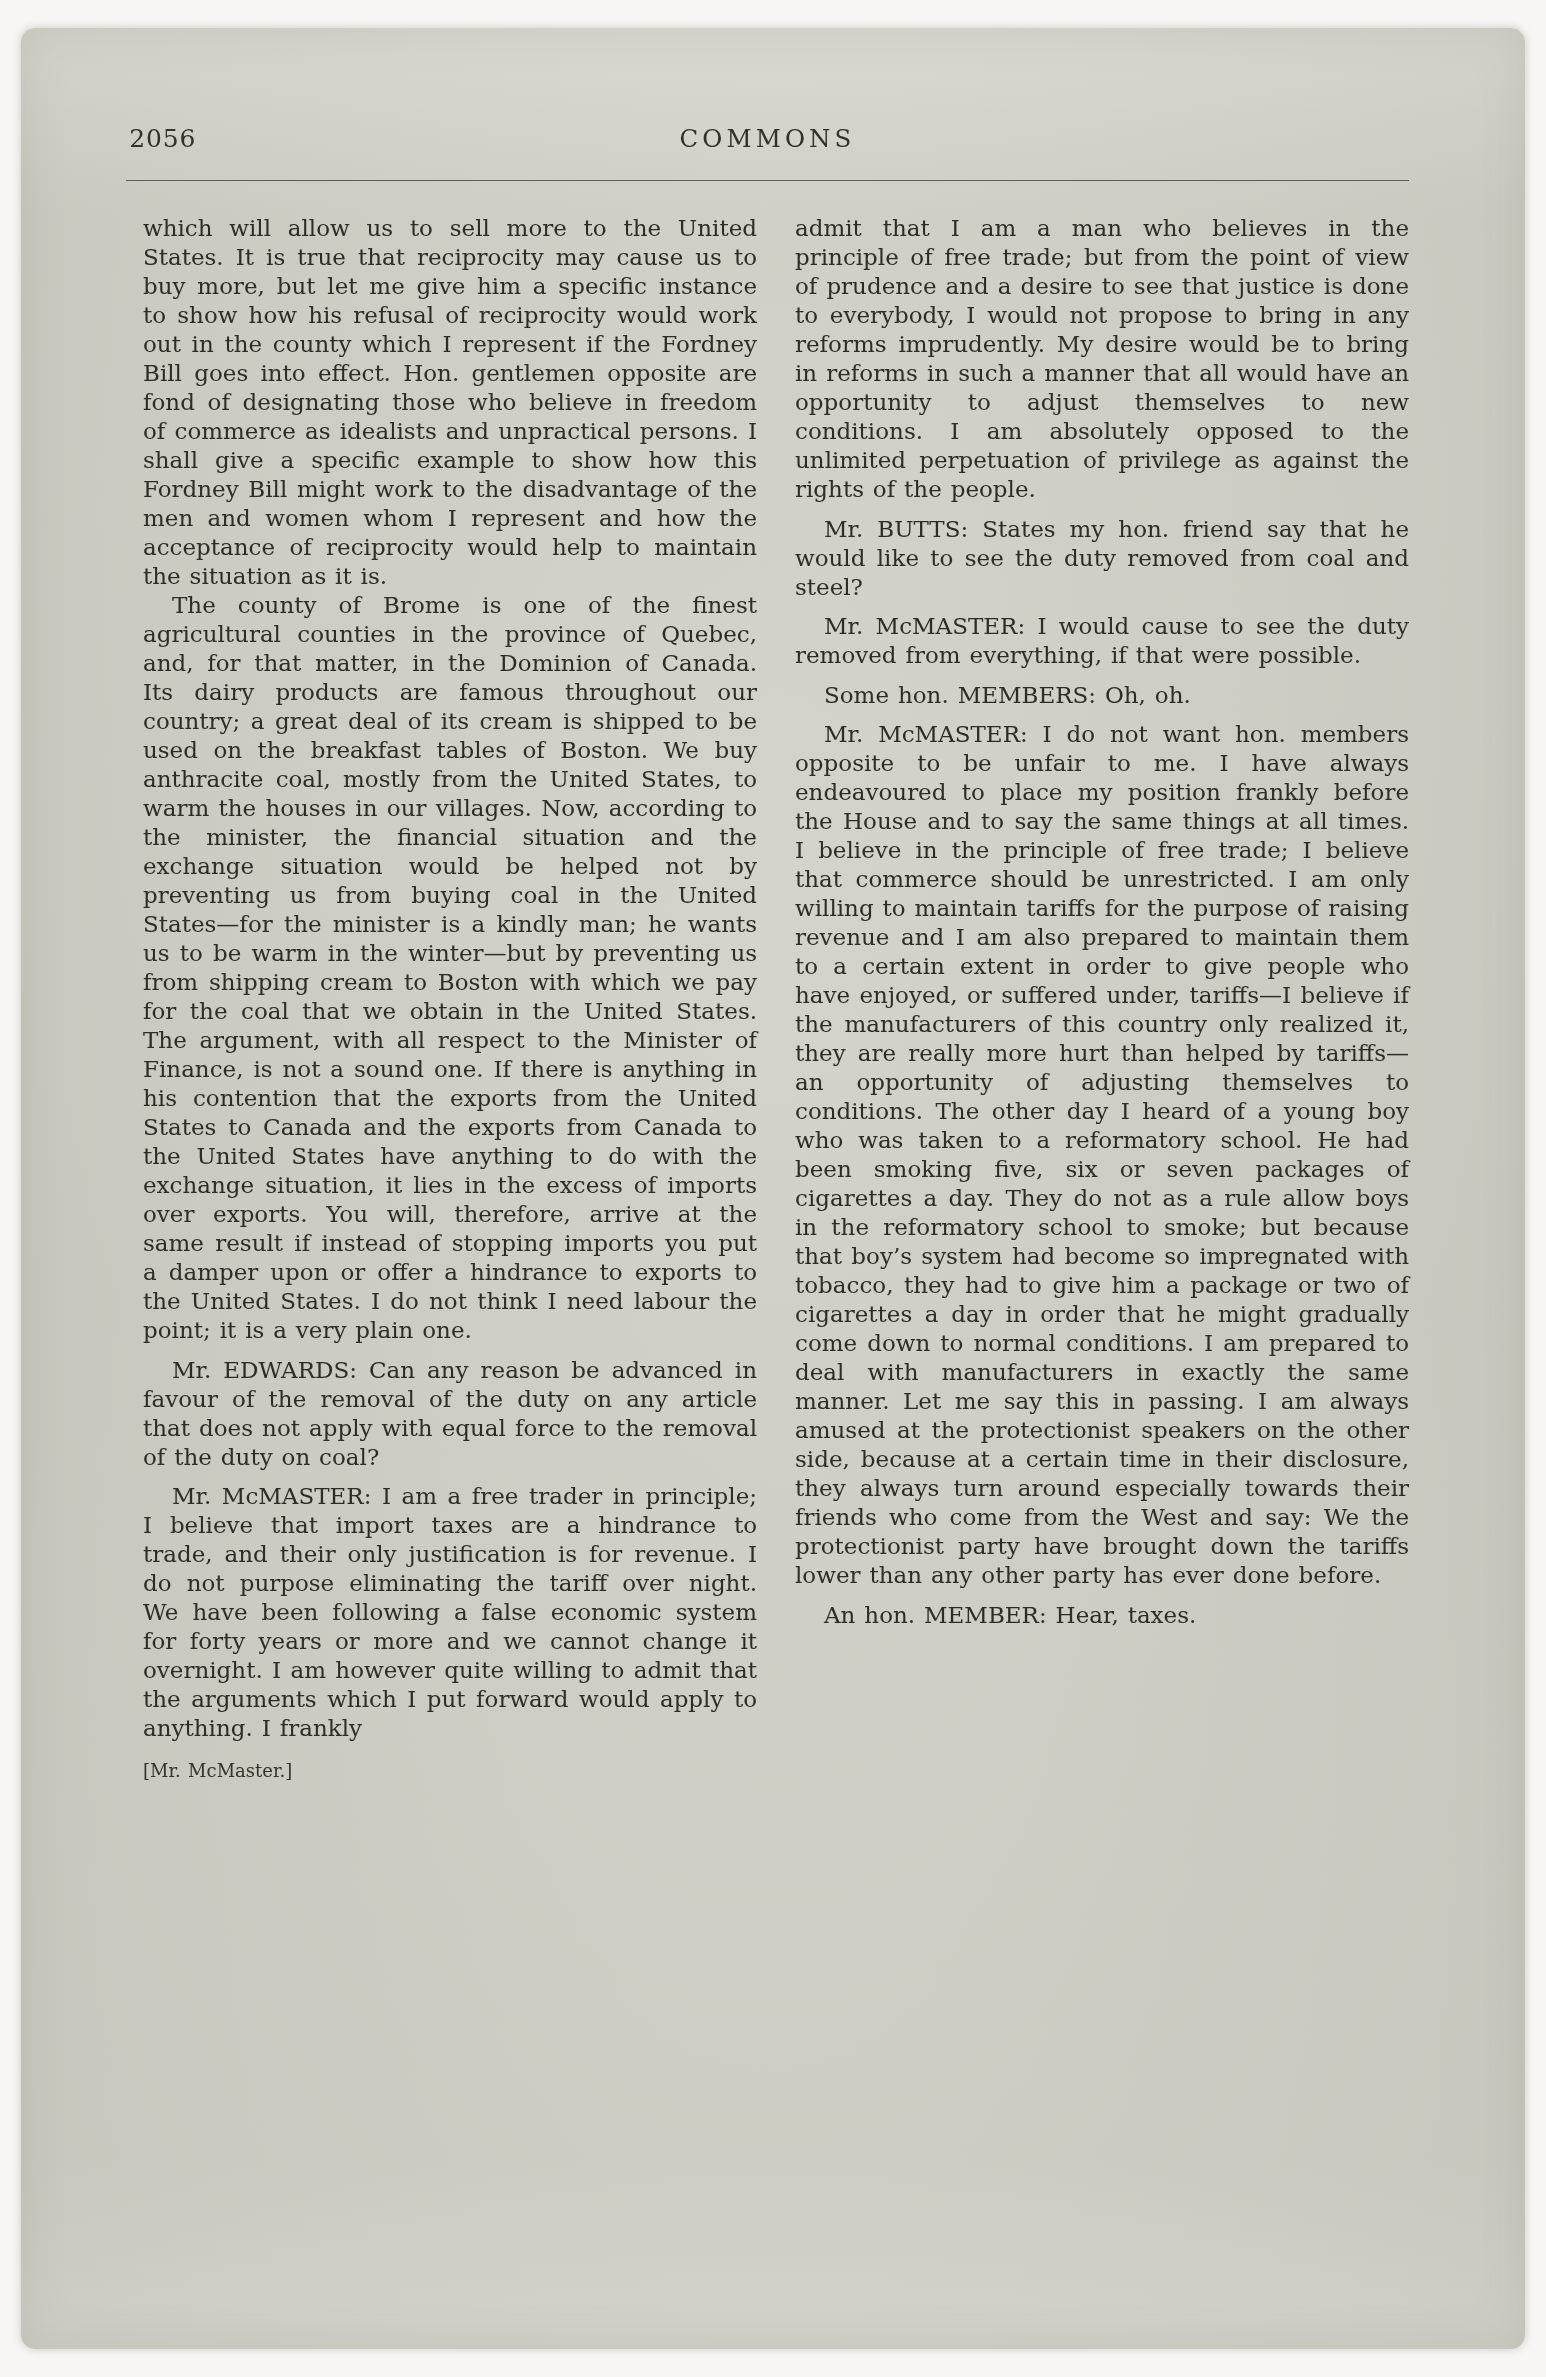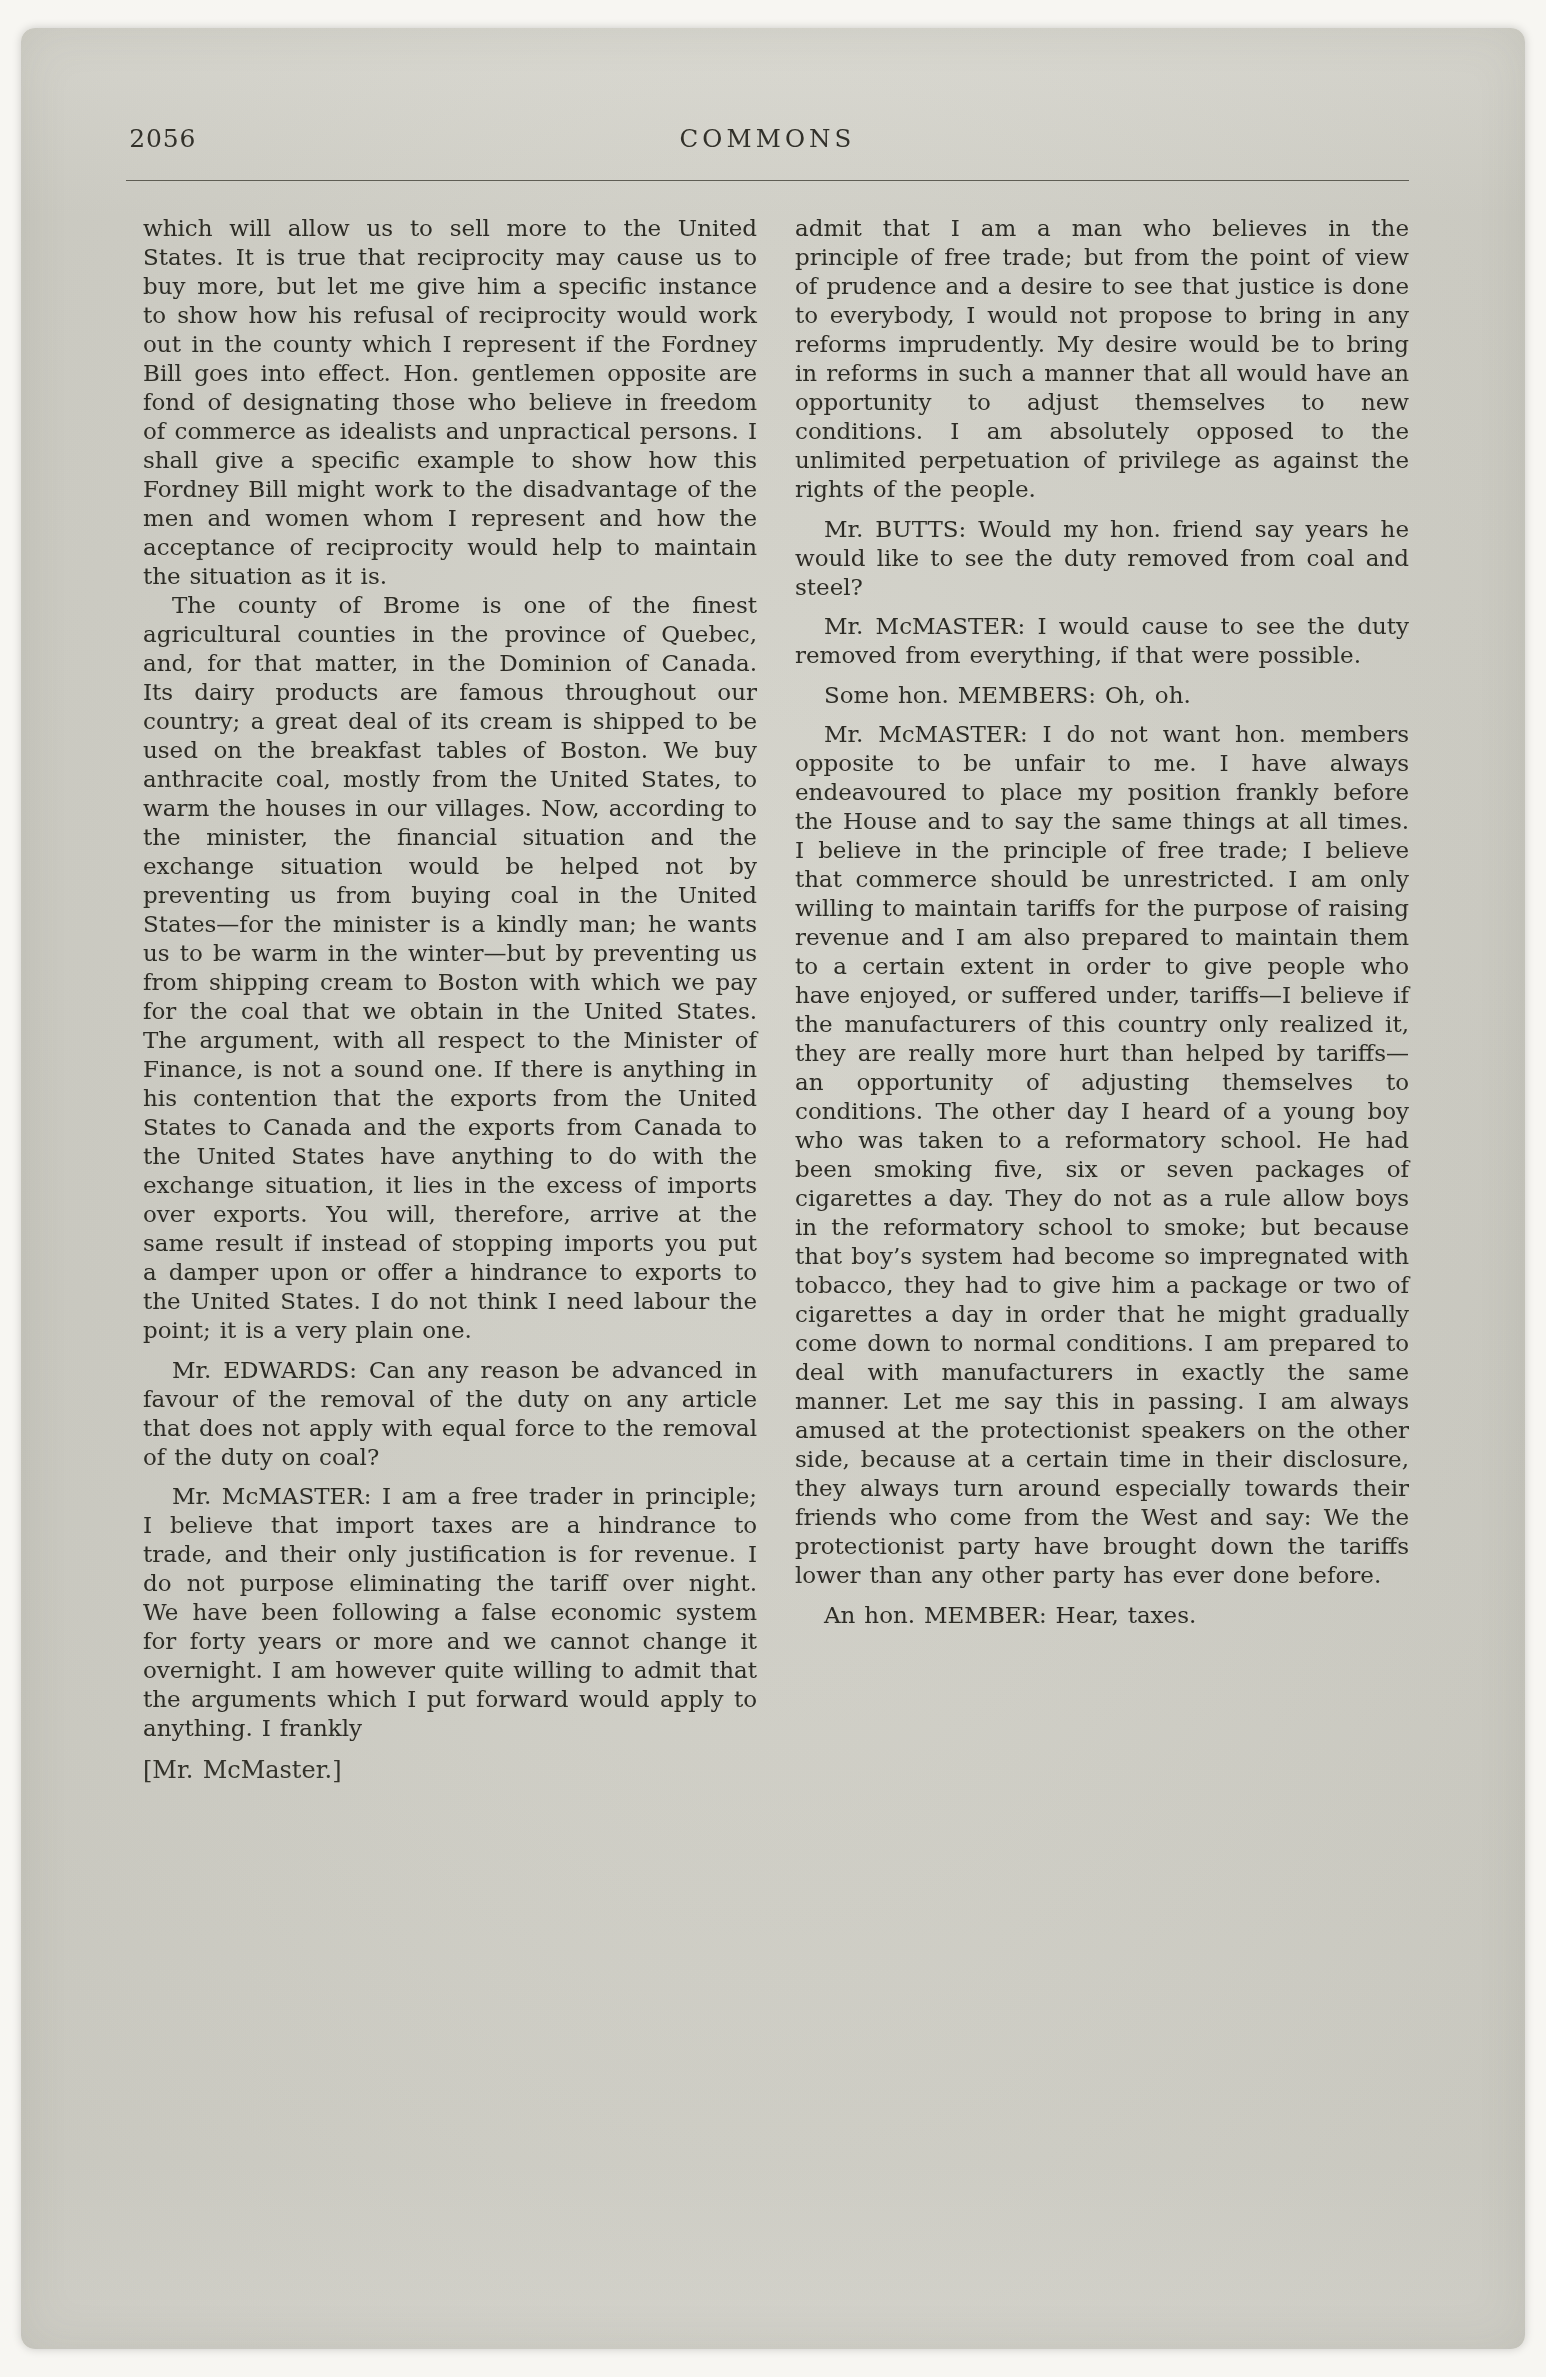--- a/index.html
+++ b/index.html
@@ -76,21 +76,21 @@
     margin: 0;
   }
   .col p.indent {
     text-indent: 29px;
   }
   .col p.speech {
     margin-top: 10.6px;
   }
   .footer-signature {
     margin-top: 13px;
-    font-size: 24px;
+    font-size: 18px;
     color: #34332b;
   }
 </style>
 </head>
 <body>
 
 <div class="scan-page">
   <div class="content">
 
     <div class="header-row">
@@ -103,21 +103,21 @@
     <div class="columns">
       <div class="col">
           <p class="para">which will allow us to sell more to the United States. It is true that reciprocity may cause us to buy more, but let me give him a specific instance to show how his refusal of reciprocity would work out in the county which I represent if the Fordney Bill goes into effect. Hon. gentlemen opposite are fond of designating those who believe in freedom of commerce as idealists and unpractical persons. I shall give a specific example to show how this Fordney Bill might work to the disadvantage of the men and women whom I represent and how the acceptance of reciprocity would help to maintain the situation as it is.</p>
           <p class="para indent">The county of Brome is one of the finest agricultural counties in the province of Quebec, and, for that matter, in the Dominion of Canada. Its dairy products are famous throughout our country; a great deal of its cream is shipped to be used on the breakfast tables of Boston. We buy anthracite coal, mostly from the United States, to warm the houses in our villages. Now, according to the minister, the financial situation and the exchange situation would be helped not by preventing us from buying coal in the United States—for the minister is a kindly man; he wants us to be warm in the winter—but by preventing us from shipping cream to Boston with which we pay for the coal that we obtain in the United States. The argument, with all respect to the Minister of Finance, is not a sound one. If there is anything in his contention that the exports from the United States to Canada and the exports from Canada to the United States have anything to do with the exchange situation, it lies in the excess of imports over exports. You will, therefore, arrive at the same result if instead of stopping imports you put a damper upon or offer a hindrance to exports to the United States. I do not think I need labour the point; it is a very plain one.</p>
           <p class="para indent speech">Mr. EDWARDS: Can any reason be advanced in favour of the removal of the duty on any article that does not apply with equal force to the removal of the duty on coal?</p>
           <p class="para indent speech">Mr. McMASTER: I am a free trader in principle; I believe that import taxes are a hindrance to trade, and their only justification is for revenue. I do not purpose eliminating the tariff over night. We have been following a false economic system for forty years or more and we cannot change it overnight. I am however quite willing to admit that the arguments which I put forward would apply to anything. I frankly</p>
           <div class="footer-signature">[Mr. McMaster.]</div>
         </div>
       <div class="col">
           <p class="para">admit that I am a man who believes in the principle of free trade; but from the point of view of prudence and a desire to see that justice is done to everybody, I would not propose to bring in any reforms imprudently. My desire would be to bring in reforms in such a manner that all would have an opportunity to adjust themselves to new conditions. I am absolutely opposed to the unlimited perpetuation of privilege as against the rights of the people.</p>
-          <p class="para indent speech">Mr. BUTTS: Would my hon. friend say years he would like to see the duty removed from coal and steel?</p>
+          <p class="para indent speech">Mr. BUTTS: States my hon. friend say that he would like to see the duty removed from coal and steel?</p>
           <p class="para indent speech">Mr. McMASTER: I would cause to see the duty removed from everything, if that were possible.</p>
           <p class="para indent speech">Some hon. MEMBERS: Oh, oh.</p>
           <p class="para indent speech">Mr. McMASTER: I do not want hon. members opposite to be unfair to me. I have always endeavoured to place my position frankly before the House and to say the same things at all times. I believe in the principle of free trade; I believe that commerce should be unrestricted. I am only willing to maintain tariffs for the purpose of raising revenue and I am also prepared to maintain them to a certain extent in order to give people who have enjoyed, or suffered under, tariffs—I believe if the manufacturers of this country only realized it, they are really more hurt than helped by tariffs—an opportunity of adjusting themselves to conditions. The other day I heard of a young boy who was taken to a reformatory school. He had been smoking five, six or seven packages of cigarettes a day. They do not as a rule allow boys in the reformatory school to smoke; but because that boy’s system had become so impregnated with tobacco, they had to give him a package or two of cigarettes a day in order that he might gradually come down to normal conditions. I am prepared to deal with manufacturers in exactly the same manner. Let me say this in passing. I am always amused at the protectionist speakers on the other side, because at a certain time in their disclosure, they always turn around especially towards their friends who come from the West and say: We the protectionist party have brought down the tariffs lower than any other party has ever done before.</p>
           <p class="para indent speech">An hon. MEMBER: Hear, taxes.</p>
         </div>
     </div>
 
   </div>
 </div>
 

